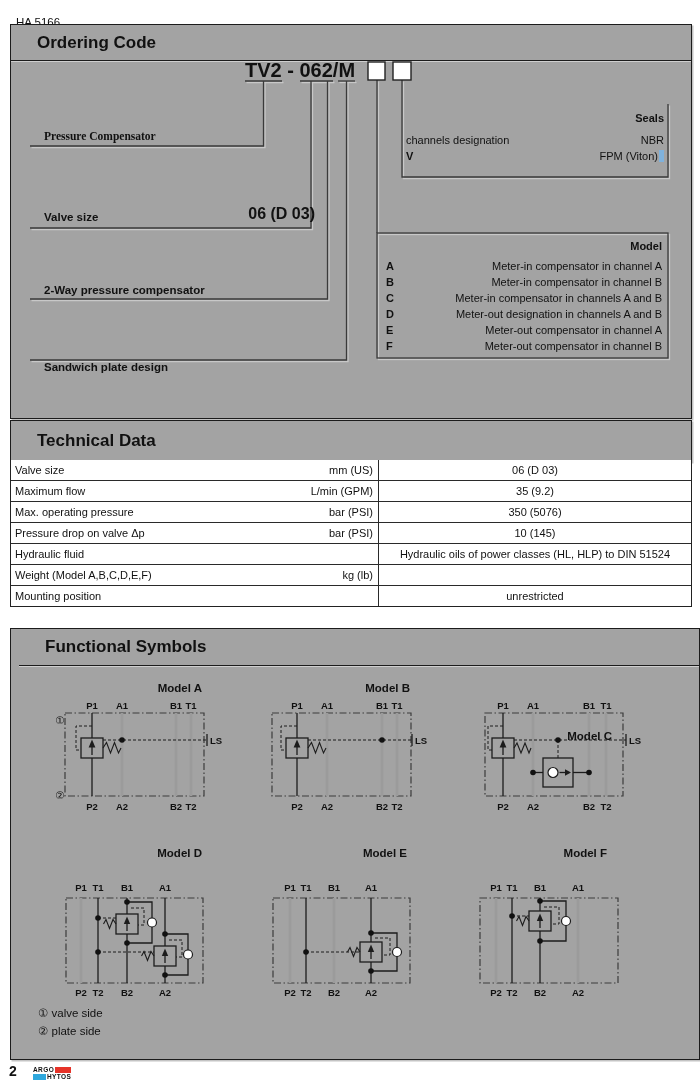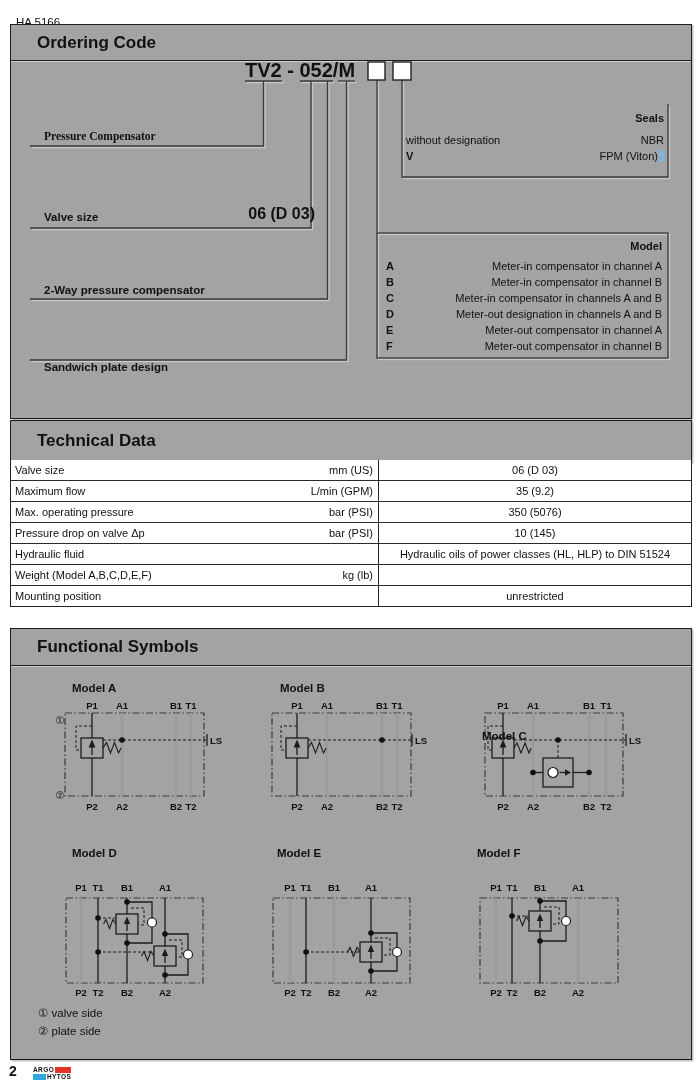--- a/index.html
+++ b/index.html
@@ -9,41 +9,41 @@
   .doccode{left:16px;top:4px;font-size:11.5px;margin-top:12px;}
   
   .sec{position:absolute;left:10px;width:680px;border:1.5px solid #1c1c1c;
        box-shadow:1.5px 1.5px 0 #c4c4c4;background:#a3a3a3;}
   .sec-head{border-bottom:1.6px solid #1c1c1c;box-shadow:0 1px 0 #cfcfcf;
             font-weight:bold;font-size:17px;padding-left:26px;display:flex;align-items:center;}
   .sec-ordering{top:24px;height:393px;}
   .sec-ordering .sec-head{height:35px;}
   .sec-technical{top:420px;height:40px;}
   .sec-technical .sec-head{height:40px;border-bottom:none;}
-  .sec-functional{top:628px;height:430px;}
+  .sec-functional{top:628px;height:430px;padding-left:8px;}
   .sec-functional .sec-head{height:36px;}
   
   .code{left:245px;top:59px;font-size:20px;font-weight:bold;letter-spacing:0;z-index:6;}
   .olabel{font-weight:bold;font-size:11.5px;z-index:6;}
   .valveval{left:180px;top:205px;width:135px;text-align:right;font-size:16px;font-weight:bold;z-index:6;}
   .rblock{z-index:6;font-size:11px;}
   .rrow{position:absolute;left:0;width:100%;display:flex;justify-content:space-between;}
   .rtitle{font-weight:bold;}
   .bcode{font-weight:bold;}
   .hlbar{display:inline-block;width:5px;height:12px;background:#7fb2dd;margin-left:1px;vertical-align:-2px;}
   
   .ttable{position:absolute;left:10px;top:460px;width:680px;border:1.3px solid #222;
           border-top:none;background:#fff;z-index:4;}
   .trow{display:flex;height:20px;border-bottom:1px solid #2a2a2a;align-items:stretch;font-size:11px;}
   .trow:last-child{border-bottom:none;}
   .tleft{flex:0 0 358px;display:flex;justify-content:space-between;align-items:center;
          padding:0 5px 0 4px;border-right:1.2px solid #2a2a2a;}
   .tval{flex:1;display:flex;align-items:center;justify-content:center;}
   
-  .mtitle{position:absolute;width:130px;text-align:left;font-size:11.5px;font-weight:bold;z-index:6;}
+  .mtitle{position:absolute;width:130px;text-align:right;font-size:11.5px;font-weight:bold;z-index:6;}
   .legend{position:absolute;left:38px;font-size:11.5px;z-index:6;}
   .dia{position:absolute;z-index:5;}
   .bd{fill:none;stroke:#3c3c3c;stroke-width:1.2;stroke-dasharray:7 2.5 1.5 2.5;}
   .gl{stroke:#9b9b9b;stroke-width:2.6;}
   .bl{stroke:#1c1c1c;stroke-width:1.3;fill:none;}
   .spr{fill:none;stroke:#1c1c1c;stroke-width:1.1;}
   .ds{stroke:#1c1c1c;stroke-width:1;fill:none;stroke-dasharray:3 2;}
   .dot{fill:#111;stroke:none;}
   .oc{fill:#fff;stroke:#1c1c1c;stroke-width:1.2;}
   .ah{fill:#1c1c1c;stroke:none;}
@@ -103,34 +103,34 @@
       <path d="M327.5 81 V299 H30"></path>
       <path d="M346.5 81 V360 H30"></path>
       <path d="M377 80 V233"></path>
       <rect x="377" y="233" width="291" height="125" fill="none"></rect>
       <path d="M402 80 V177 H668 V104"></path>
     </g>
     <rect class="cbx" x="368" y="62" width="17" height="18"></rect>
     <rect class="cbx" x="393" y="62" width="18" height="18"></rect>
   </svg>
 
-  <div class="abs code">TV2 - 052/M</div>
+  <div class="abs code">TV2 - 062/M</div>
   <div class="abs olabel" style="left:44px;top:130px;font-family:Liberation Serif, serif;">Pressure Compensator</div>
   <div class="abs olabel" style="left:44px;top:211px;">Valve size</div>
   <div class="abs valveval">06 (D 03)</div>
   <div class="abs olabel" style="left:44px;top:284px;">2-Way pressure compensator</div>
   <div class="abs olabel" style="left:44px;top:345px;margin-top:16px;">Sandwich plate design</div>
 
   <div class="abs rblock" style="left:406px;top:108px;width:258px;height:66px;">
     <div class="rrow" style="top:4px;">
         <span></span>
         <span class="rtitle">Seals</span>
       </div>
     <div class="rrow" style="top:26px;">
-      <span>without designation</span>
+      <span>channels designation</span>
       <span>NBR</span>
     </div>
     <div class="rrow" style="top:42px;">
       <span class="bcode">V</span>
       <span><span>FPM (Viton)</span><span class="hlbar"></span></span>
     </div>
   </div>
 
   <div class="abs rblock" style="left:386px;top:236px;width:276px;height:122px;">
     <div class="rrow" style="top:4px;">

